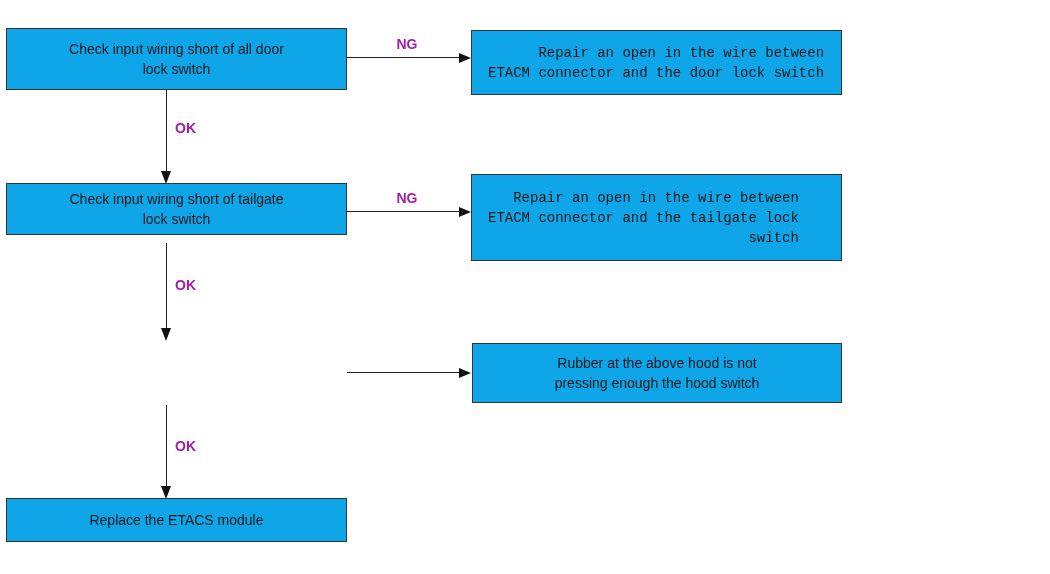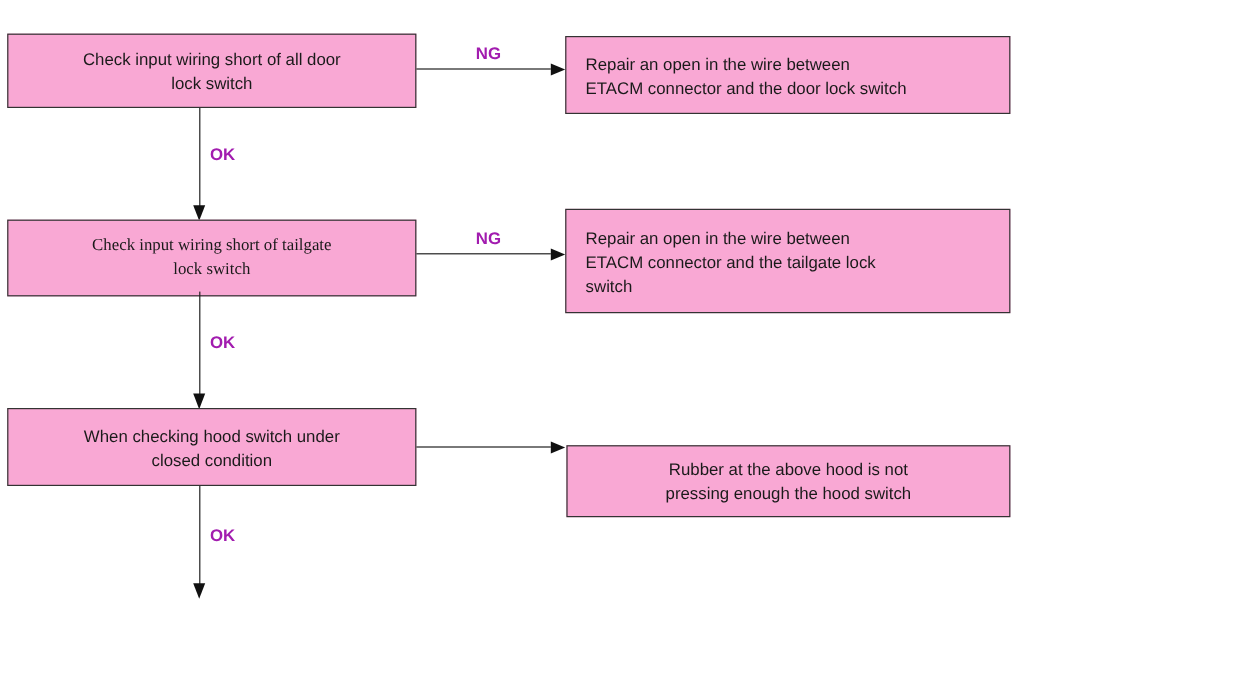--- a/index.html
+++ b/index.html
@@ -10,35 +10,36 @@
   .canvas {
     position: relative;
     width: 1050px;
     height: 574px;
     background: #ffffff;
     overflow: hidden;
   }
   .box {
     position: absolute;
     border: 1.5px solid #333333;
-    background: #f9a8d4;
+    background: #0ea5e9;
     display: flex;
     align-items: center;
     justify-content: center;
     font-size: 14px;
     line-height: 20px;
     color: #1a1a1a;
     text-align: center;
   }
   .box span { white-space: pre-line; }
   .box.left-text {
     justify-content: flex-start;
-    text-align: left;
+    text-align: right;
     padding-left: 16px;
     padding-right: 6px;
+    font-family: Liberation Mono, monospace;
   }
   .hline {
     position: absolute;
     height: 0;
     border-top: 1.5px solid #222222;
   }
   .vline {
     position: absolute;
     width: 0;
     border-left: 1.5px solid #222222;
@@ -62,24 +63,24 @@
     font-size: 14px;
     font-weight: bold;
     color: #a21caf;
     text-align: center;
     line-height: 18px;
     white-space: pre-line;
   }
   
   .step1   { left: 6px;   top: 28px;  width: 341px; height: 62px; }
   .result1 { left: 471px; top: 30px;  width: 371px; height: 65px; }
-  .step2   { left: 6px;   top: 183px; width: 341px; height: 64px; font-family: Liberation Serif, serif; }
+  .step2   { left: 6px;   top: 183px; width: 341px; height: 52px; }
   .result2 { left: 471px; top: 174px; width: 371px; height: 87px; }
   .step3   { left: 6px;   top: 340px; width: 341px; height: 65px; }
-  .result3 { left: 472px; top: 343px; width: 370px; height: 60px; margin-top: 28px; }
+  .result3 { left: 472px; top: 343px; width: 370px; height: 60px; }
   .step4   { left: 6px;   top: 498px; width: 341px; height: 44px; }
   
   .ng1-line  { left: 347px; top: 57px;  width: 112px; }
   .ng1-head  { left: 459px; top: 53px; }
   .ng2-line  { left: 347px; top: 211px; width: 112px; }
   .ng2-head  { left: 459px; top: 207px; }
   .disp-line { left: 347px; top: 372px; width: 112px; }
   .disp-head { left: 459px; top: 368px; }
   .ok1-line  { left: 166px; top: 90px;  height: 82px; }
   .ok1-head  { left: 161px; top: 171px; }
@@ -130,31 +131,30 @@
   <div class="box left-text result2">
     <span>Repair an open in the wire between
 ETACM connector and the tailgate lock
 switch</span>
   </div>
 
   <div class="vline ok2-line"></div>
   <div class="arrow-down ok2-head"></div>
   <div class="edge-label ok2-label">OK</div>
 
-  <div class="box step3">
-    <span>When checking hood switch under
-closed condition</span>
-  </div>
 
   <div class="hline disp-line"></div>
   <div class="arrow-right disp-head"></div>
 
   <div class="box result3">
     <span>Rubber at the above hood is not
 pressing enough the hood switch</span>
   </div>
 
   <div class="vline ok3-line"></div>
   <div class="arrow-down ok3-head"></div>
   <div class="edge-label ok3-label">OK</div>
 
+  <div class="box step4">
+    <span>Replace the ETACS module</span>
+  </div>
 
 </div>
 
 </body></html>

